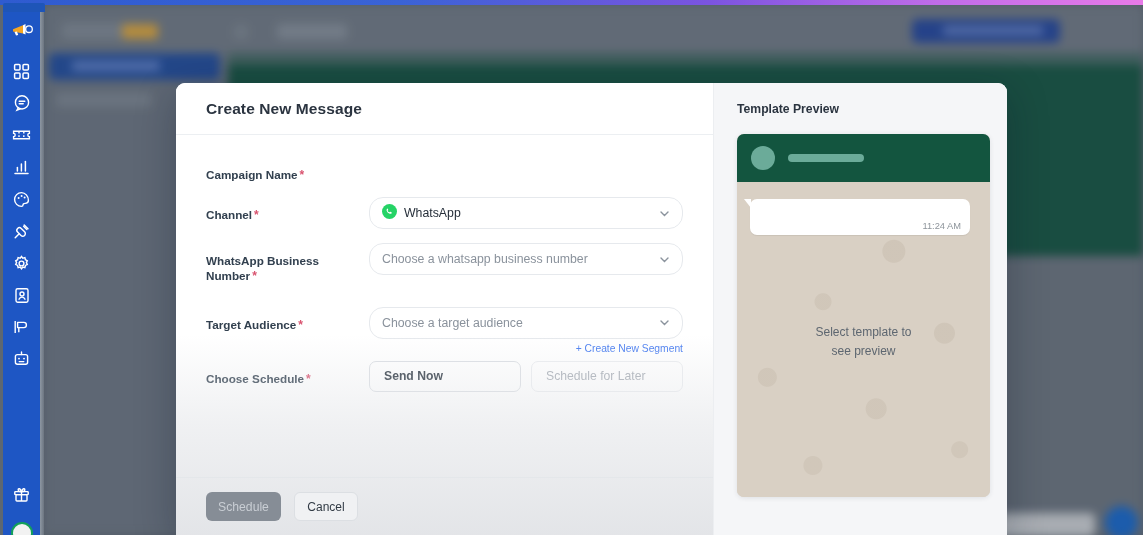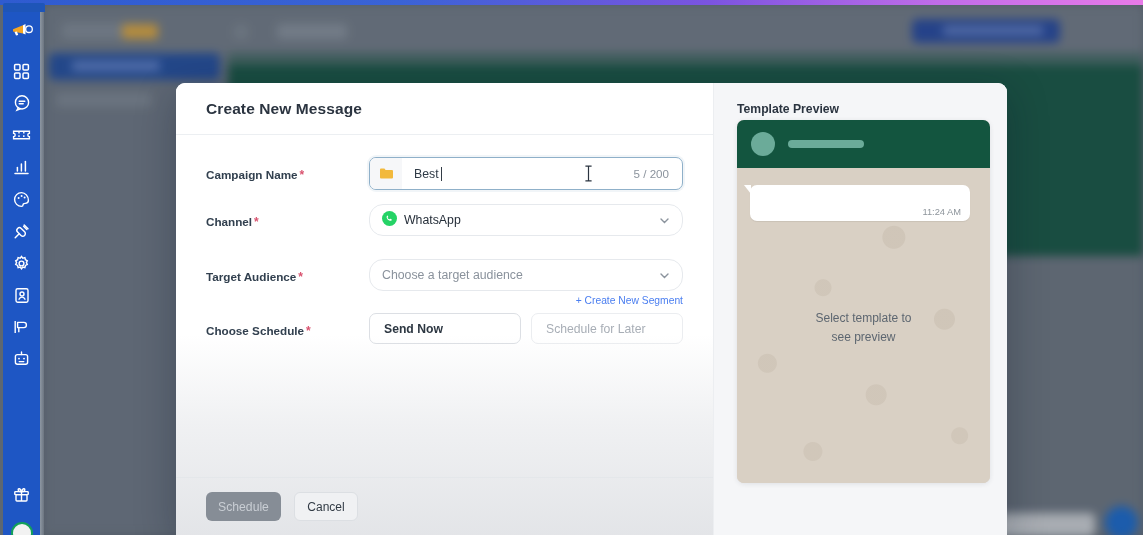--- a/index.html
+++ b/index.html
@@ -269,21 +269,21 @@
   }
 
   
   .modal-right {
     flex: 1; background: #f5f6f8;
     border-left: 1px solid #eceef1;
     padding: 19px 22px 0 23px;
     position: relative;
   }
   .preview-title {
-    font-size: 12.2px; font-weight: 700; color: #2b3440; margin-bottom: 4px;
+    font-size: 12.2px; font-weight: 700; color: #2b3440; margin-bottom: 18px;
   }
   .phone {
     width: 253px; height: 363px;
     border-radius: 7px; overflow: hidden;
     background: #d8cec2;
     box-shadow: 0 1px 5px rgba(30,40,55,0.10);
     position: relative;
   }
   .phone-bar {
     height: 48px; background: #13553f;
@@ -506,39 +506,20 @@
       <div class="modal-header">
         <div class="modal-title">Create New Message</div>
       </div>
 
       <div class="modal-body">
 
         <div class="frow">
           <div class="flabel">
             <span>Campaign Name</span><span class="req">*</span>
           </div>
-          <div class="fcontrol">
-            <div class="name-input">
-              <div class="folder-box">
-                <svg width="15" height="13" viewBox="0 0 15 13">
-                  <path d="M1 2.4a1 1 0 0 1 1-1h3.4l1.2 1.5H13a1 1 0 0 1 1 1v6.7a1 1 0 0 1-1 1H2a1 1 0 0 1-1-1Z" fill="#f2b93c"></path>
-                </svg>
-              </div>
-              <div class="name-value">
-                <span>Best</span>
-                  <span class="caret"></span>
-              </div>
-              <div class="counter">5 / 200</div>
-            </div>
-            <span class="i-beam">
-              <svg width="9" height="17" viewBox="0 0 9 17" stroke="#2b3440" stroke-width="1.2" fill="none">
-                <path d="M1.4 1.2h6.2M1.4 15.8h6.2M4.5 1.2v14.6"></path>
-              </svg>
-            </span>
-          </div>
         </div>
 
         <div class="frow" style="margin-top:14px">
           <div class="flabel">
             <span>Channel</span><span class="req">*</span>
           </div>
           <div class="fcontrol">
             <div class="select filled">
               <span class="sel-text">
                 <span>
@@ -551,20 +532,35 @@
               </span>
               <span class="chev">
                 <svg width="13" height="13" viewBox="0 0 13 13" fill="none" stroke="currentColor" stroke-width="1.4" stroke-linecap="round">
                     <path d="M3 5 L6.5 8.5 L10 5"></path>
                   </svg>
               </span>
             </div>
           </div>
         </div>
 
+        <div class="frow" style="margin-top:14px">
+          <div class="flabel">
+            <span>WhatsApp Business Number</span><span class="req">*</span>
+          </div>
+          <div class="fcontrol">
+            <div class="select placeholder">
+              <span class="sel-text">Choose a whatsapp business number</span>
+              <span class="chev">
+                <svg width="13" height="13" viewBox="0 0 13 13" fill="none" stroke="currentColor" stroke-width="1.4" stroke-linecap="round">
+                    <path d="M3 5 L6.5 8.5 L10 5"></path>
+                  </svg>
+              </span>
+            </div>
+          </div>
+        </div>
 
         <div class="frow" style="margin-top:14px">
         </div>
 
         <div class="frow" style="margin-top:9px">
           <div class="flabel">
             <span>Target Audience</span><span class="req">*</span>
           </div>
           <div class="fcontrol">
             <div class="select placeholder">

